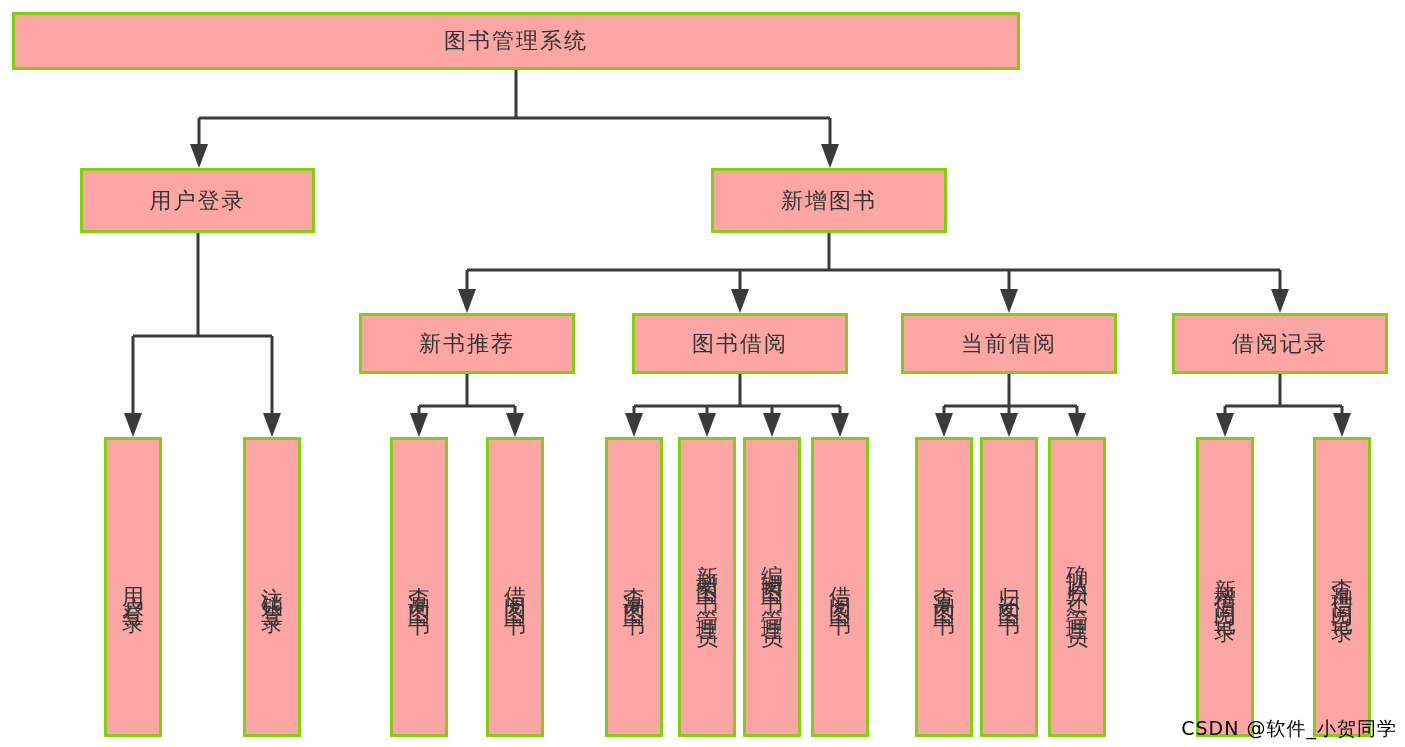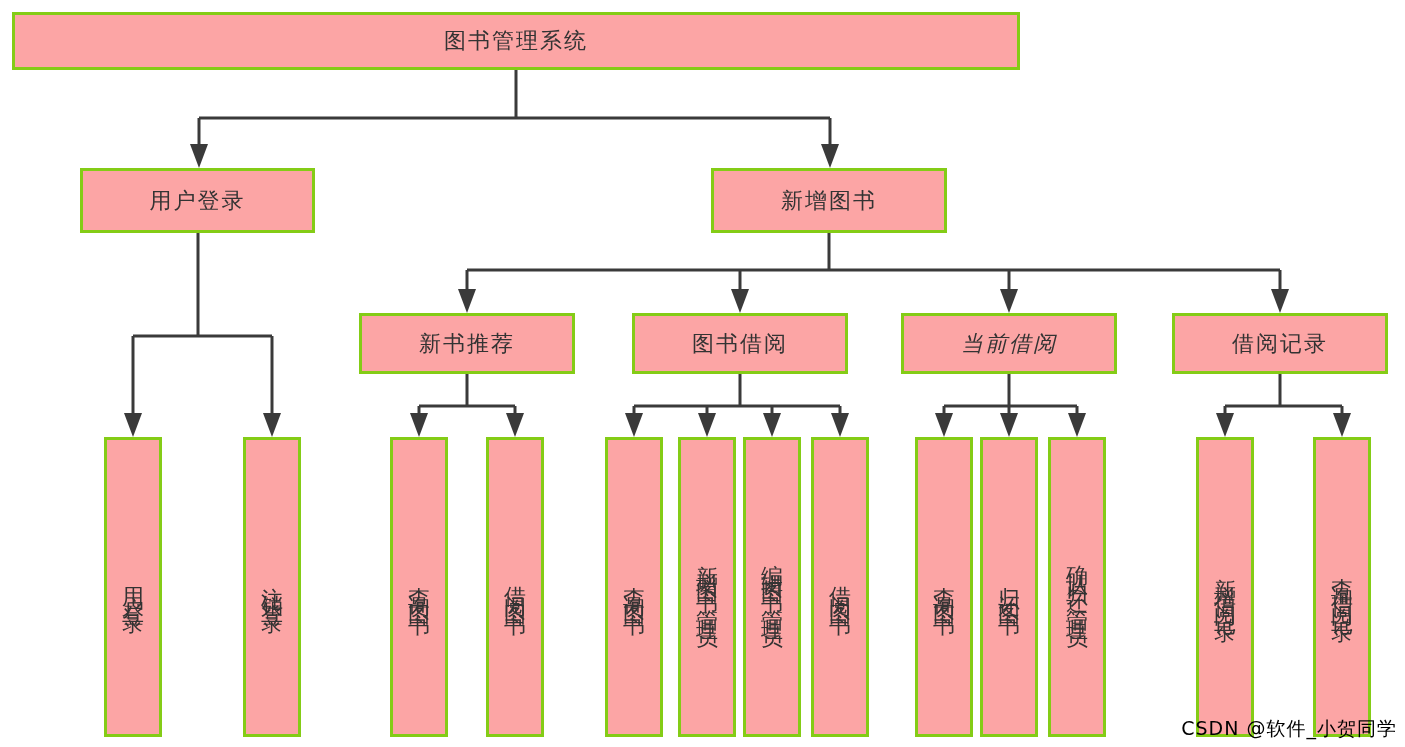--- a/index.html
+++ b/index.html
@@ -19,21 +19,21 @@
     font-size:22px; letter-spacing:9px; line-height:1;
   }
   
   .n-root  { left:12px;  top:12px;  width:1008px; height:58px; }
   
   .n-ul    { left:80px;  top:168px; width:235px; height:65px; }
   .n-bm    { left:711px; top:168px; width:236px; height:65px; }
   
   .n-l3a   { left:359px;  top:313px; width:216px; height:61px; }
   .n-l3b   { left:632px;  top:313px; width:216px; height:61px; }
-  .n-l3c   { left:901px;  top:313px; width:216px; height:61px;font-style:italic; }
+  .n-l3c   { left:901px;  top:313px; width:216px; height:61px; }
   .n-l3d   { left:1172px; top:313px; width:216px; height:61px; }
   
   .leaf    { top:437px; width:58px; height:300px; }
   .lf-a1 { left:104px; }  .lf-a2 { left:243px; }
   .lf-b1 { left:390px; }  .lf-b2 { left:486px; }
   .lf-c1 { left:605px; }  .lf-c2 { left:678px; } .lf-c3 { left:743px; } .lf-c4 { left:811px; }
   .lf-d1 { left:915px; }  .lf-d2 { left:980px; } .lf-d3 { left:1048px; }
   .lf-e1 { left:1196px; } .lf-e2 { left:1313px; }
   .watermark {
     position:absolute; right:8px; bottom:5px; z-index:5;

